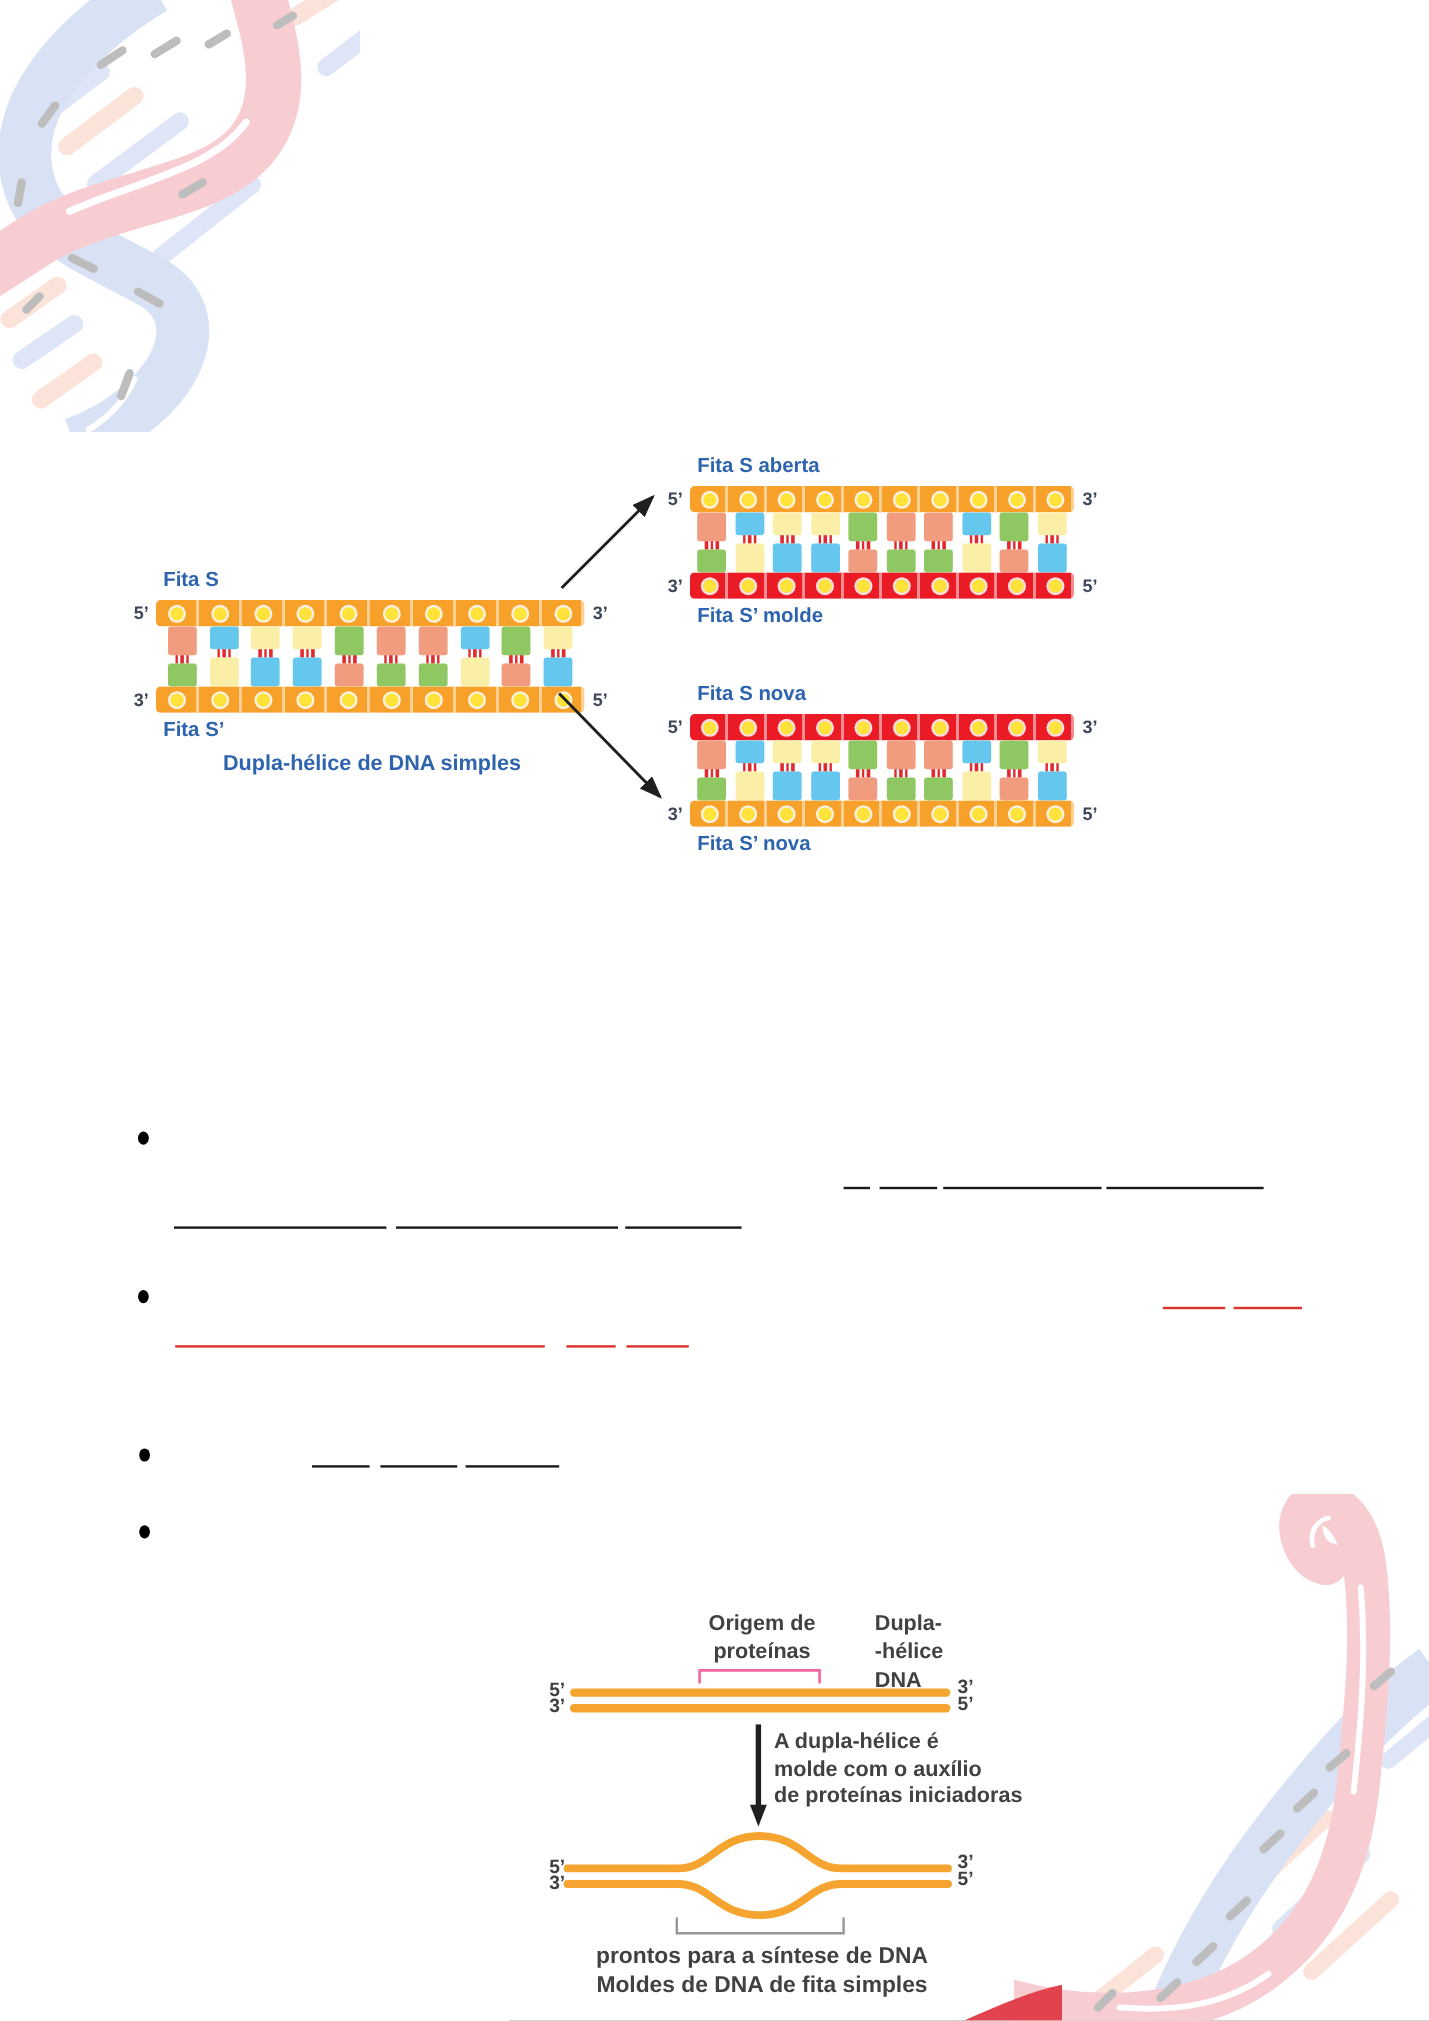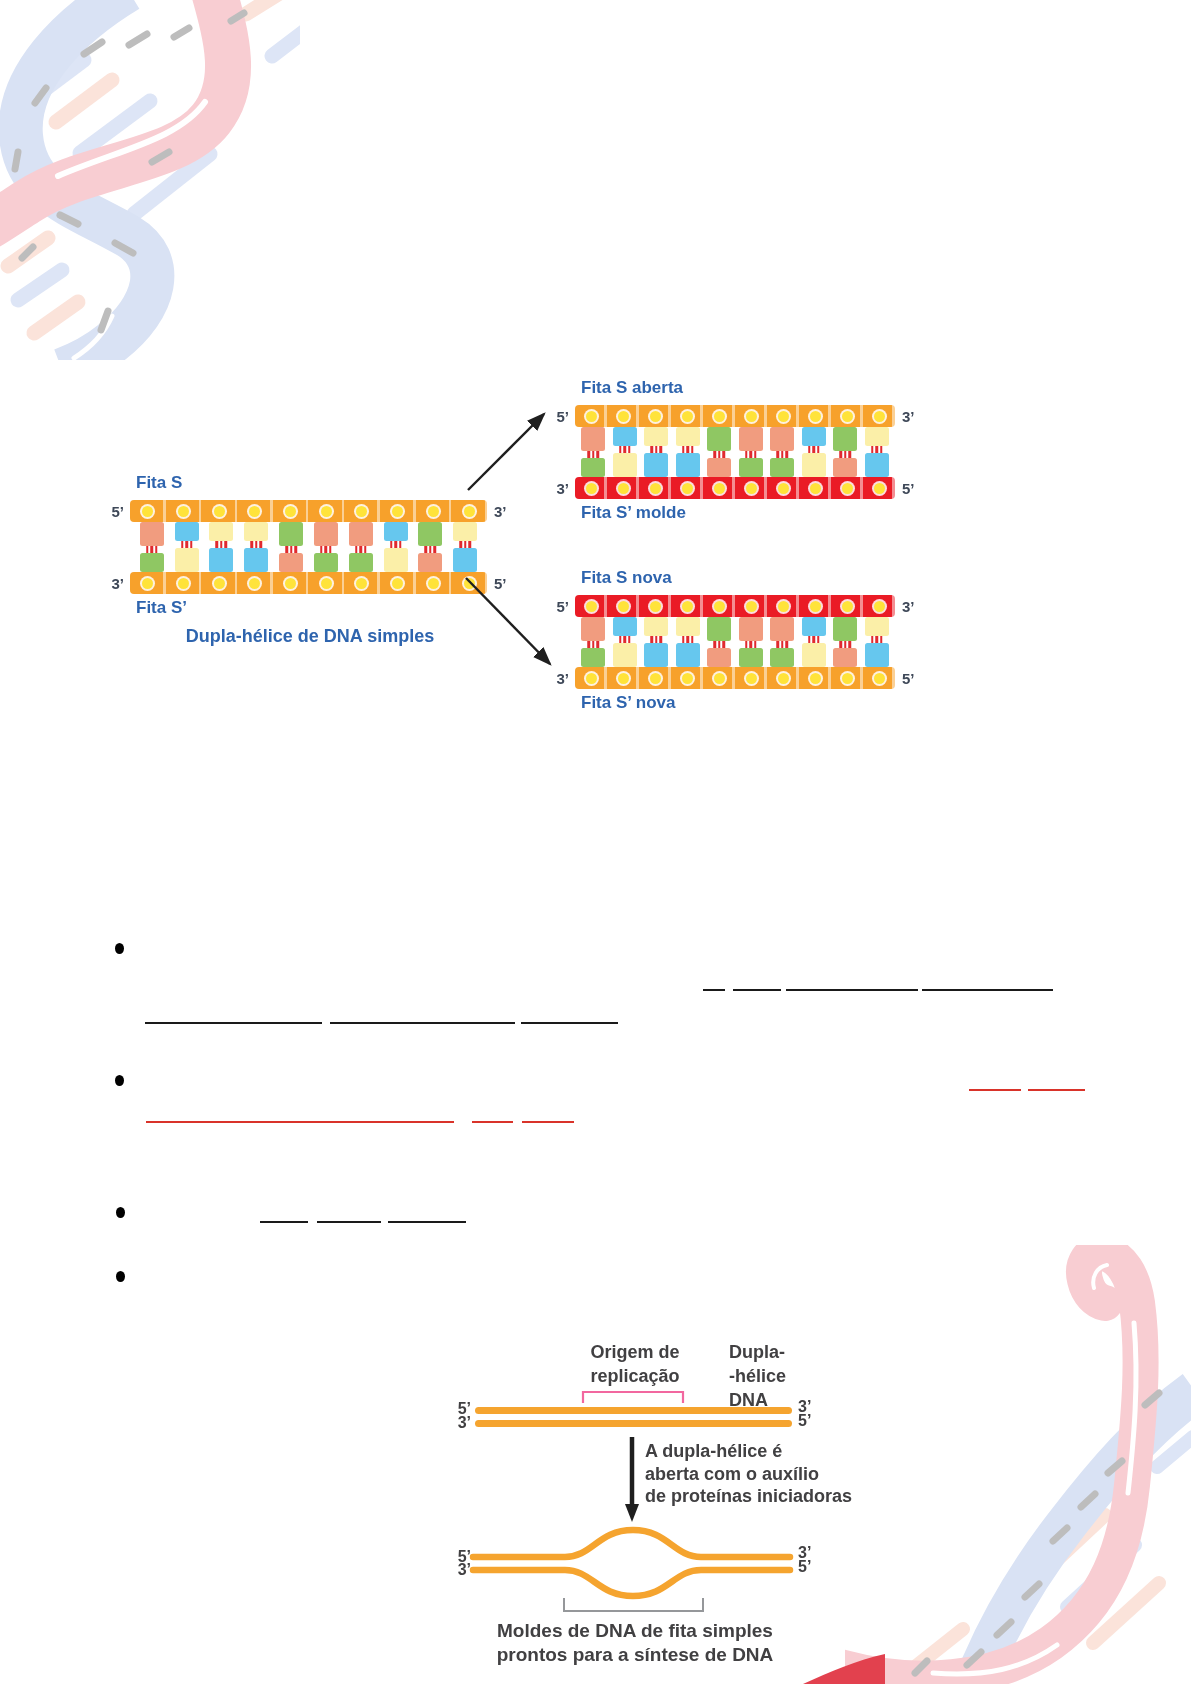--- a/index.html
+++ b/index.html
@@ -530,21 +530,21 @@
       <div class="blank-line" style="left: 522px; top: 1121px; width: 52px; background: rgb(217, 51, 42);"></div>
       <div class="blank-line" style="left: 260px; top: 1221px; width: 48px; background: rgb(26, 26, 26);"></div>
       <div class="blank-line" style="left: 317px; top: 1221px; width: 64px; background: rgb(26, 26, 26);"></div>
       <div class="blank-line" style="left: 388px; top: 1221px; width: 78px; background: rgb(26, 26, 26);"></div>
     </section>
 
   <section>
 
     <div class="abs f2-text f2-origin">
       <div>Origem de</div>
-      <div>replicação</div>
+      <div>proteínas</div>
     </div>
 
     <div class="abs f2-text f2-helix">
       <div>Dupla-</div>
       <div>-hélice</div>
       <div>DNA</div>
     </div>
 
     <div class="abs orange-bar" style="left:475px;top:1407px;width:317px;background:var(--f2-strand)"></div>
     <div class="abs orange-bar" style="left:475px;top:1420px;width:317px;background:var(--f2-strand)"></div>
@@ -558,28 +558,28 @@
       <path d="M153,23 V12 H253 V23" fill="none" stroke-width="2.2" style="stroke:var(--f2-pink)"></path>
       <line x1="202" y1="57" x2="202" y2="126" stroke-width="4.5" style="stroke:var(--f2-arrow)"></line>
       <polygon points="195,124 209,124 202,142" style="fill:var(--f2-arrow)"></polygon>
       <path d="M43,177 H135 C162,177 168,150 203,150 C238,150 244,177 271,177 H360" fill="none" stroke-width="6.5" stroke-linecap="round" style="stroke:var(--f2-strand)"></path>
       <path d="M43,190 H135 C162,190 168,216 203,216 C238,216 244,190 271,190 H360" fill="none" stroke-width="6.5" stroke-linecap="round" style="stroke:var(--f2-strand)"></path>
       <path d="M134,218 V231 H273 V218" fill="none" stroke-width="2" style="stroke:var(--f2-gray)"></path>
     </svg>
 
     <div class="abs f2-text f2-arrowtext">
       <div>A dupla-hélice é</div>
-      <div>aberta com o auxílio</div>
+      <div>molde com o auxílio</div>
       <div>de proteínas iniciadoras</div>
     </div>
 
     <div class="p2" style="left:443px;top:1548px;width:28px;text-align:right">5’</div>
     <div class="p2" style="left:443px;top:1561px;width:28px;text-align:right">3’</div>
     <div class="p2" style="left:798px;top:1544px">3’</div>
     <div class="p2" style="left:798px;top:1558px">5’</div>
 
     <div class="abs f2-text f2-caption" style="font-weight:700">
+      <div>prontos para a síntese de DNA</div>
       <div>Moldes de DNA de fita simples</div>
-      <div>prontos para a síntese de DNA</div>
     </div>
   </section>
 
 </div>
 
 </body></html>

